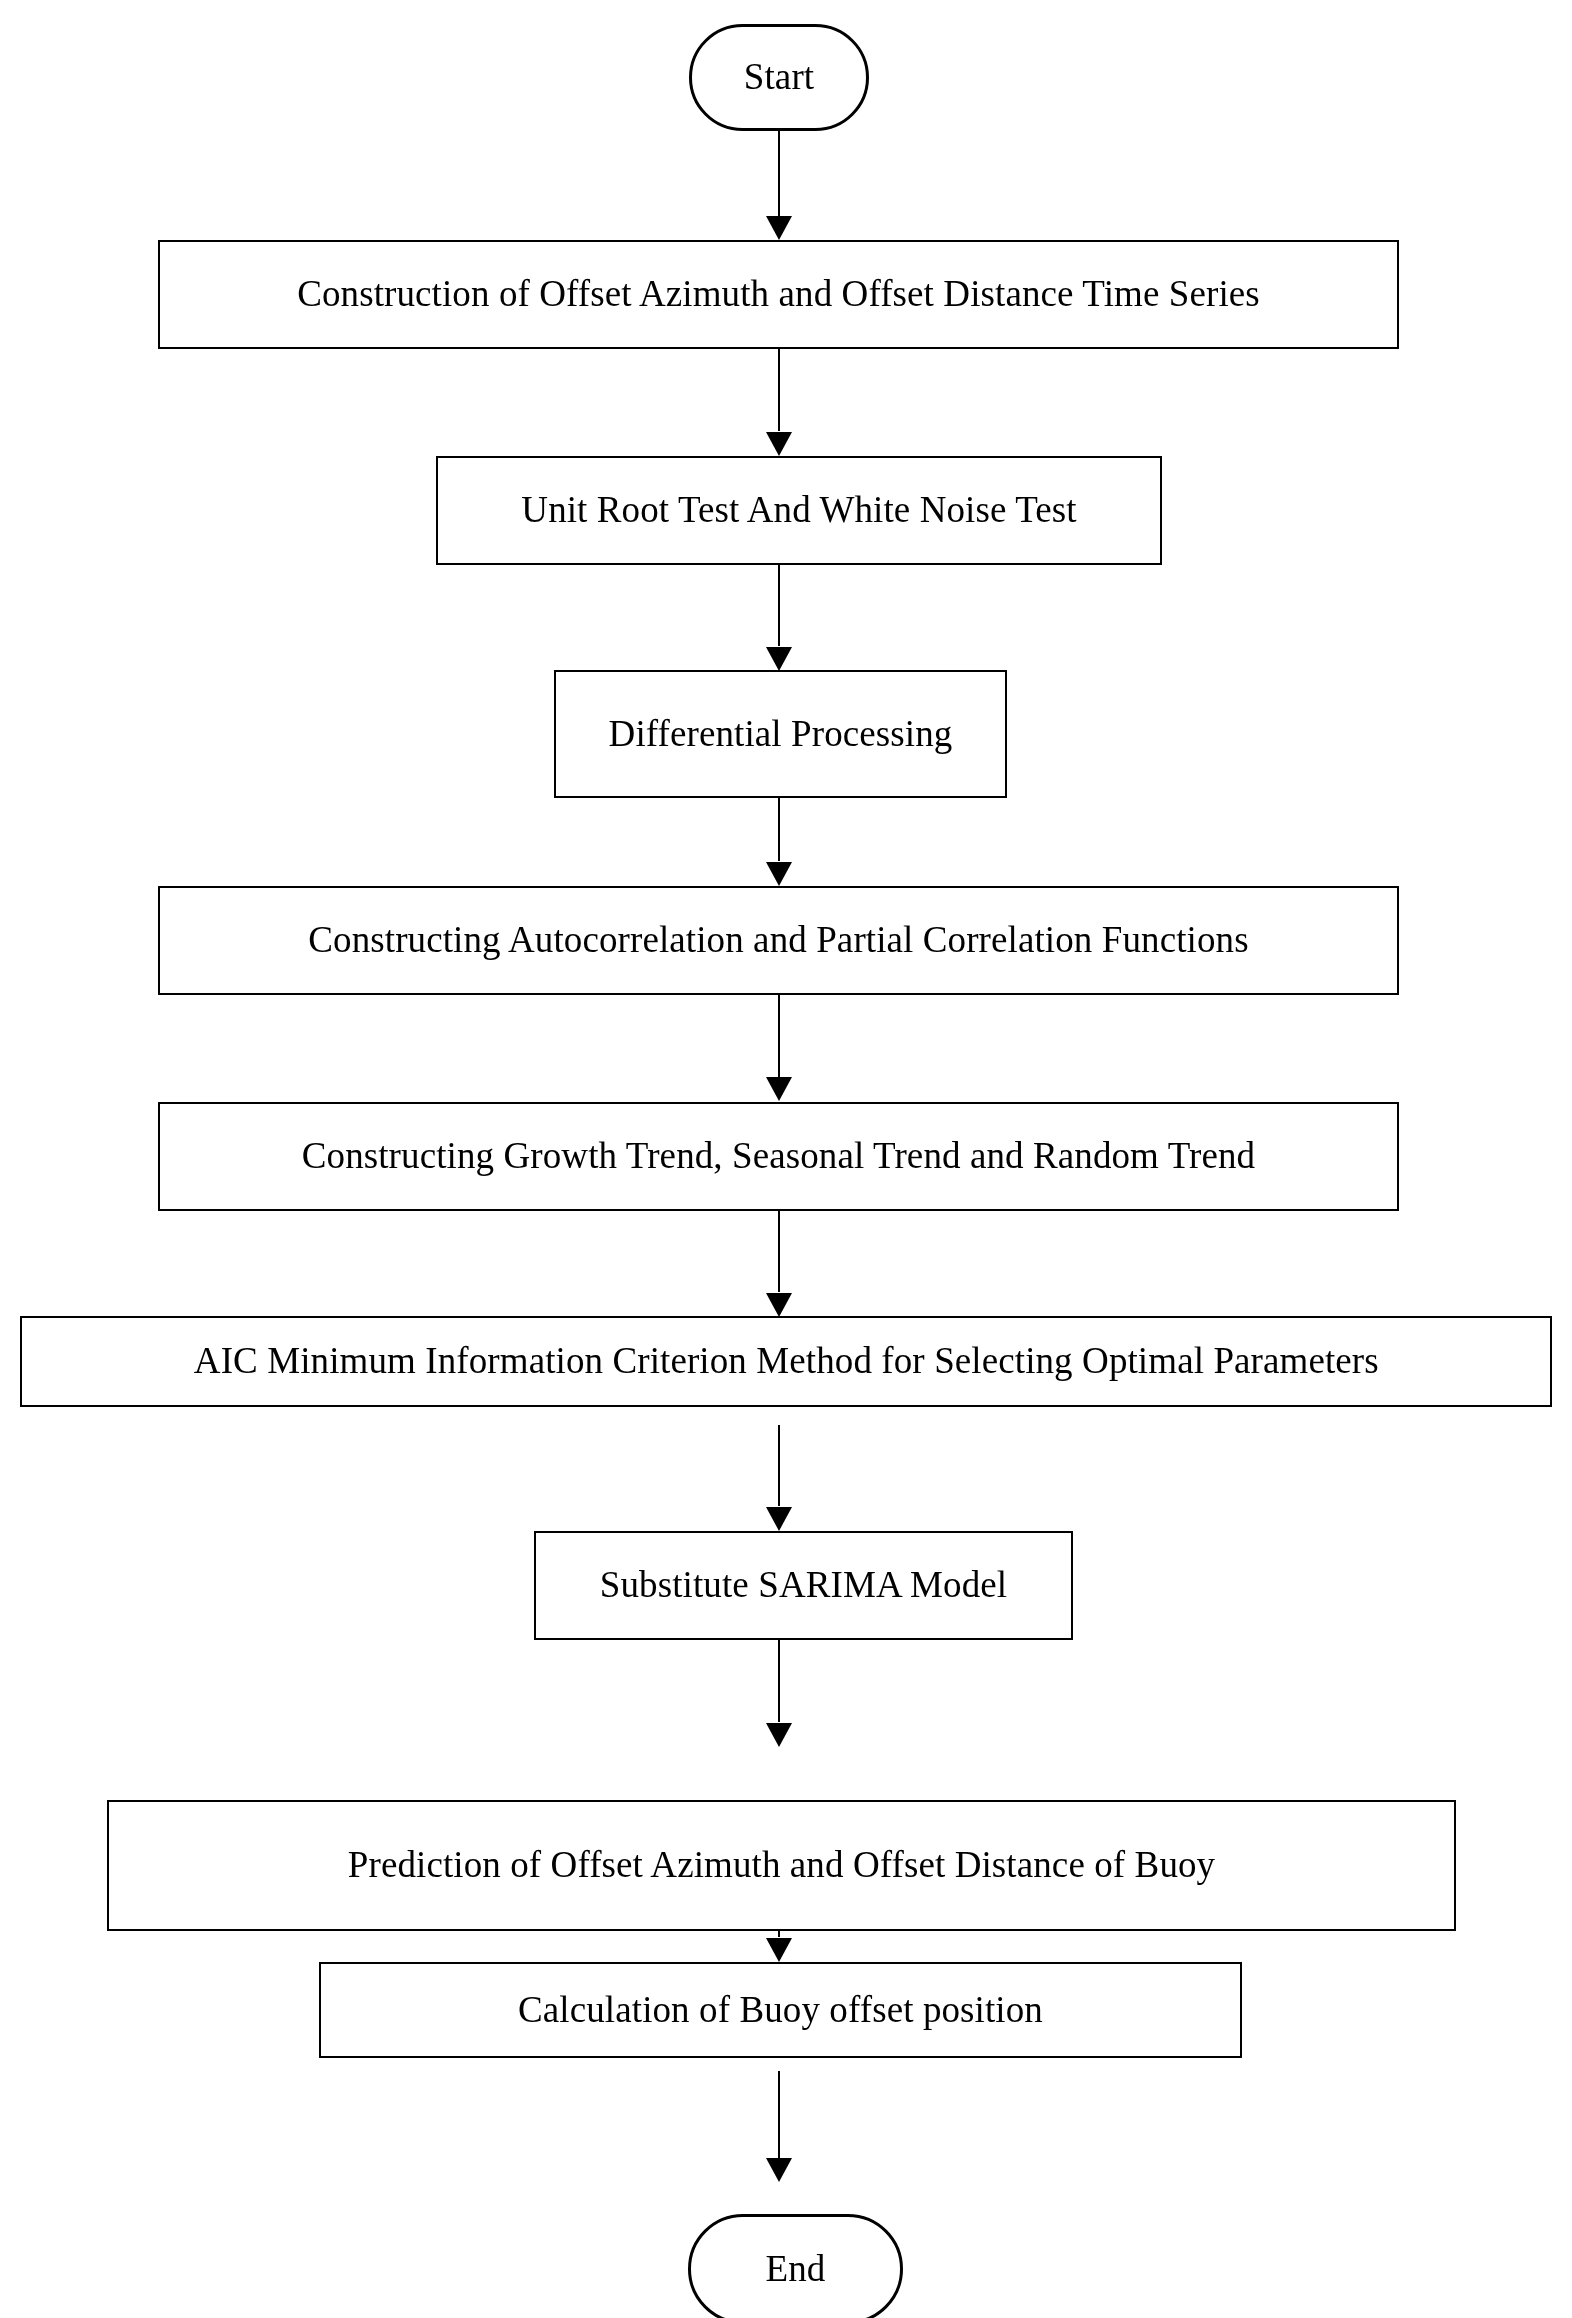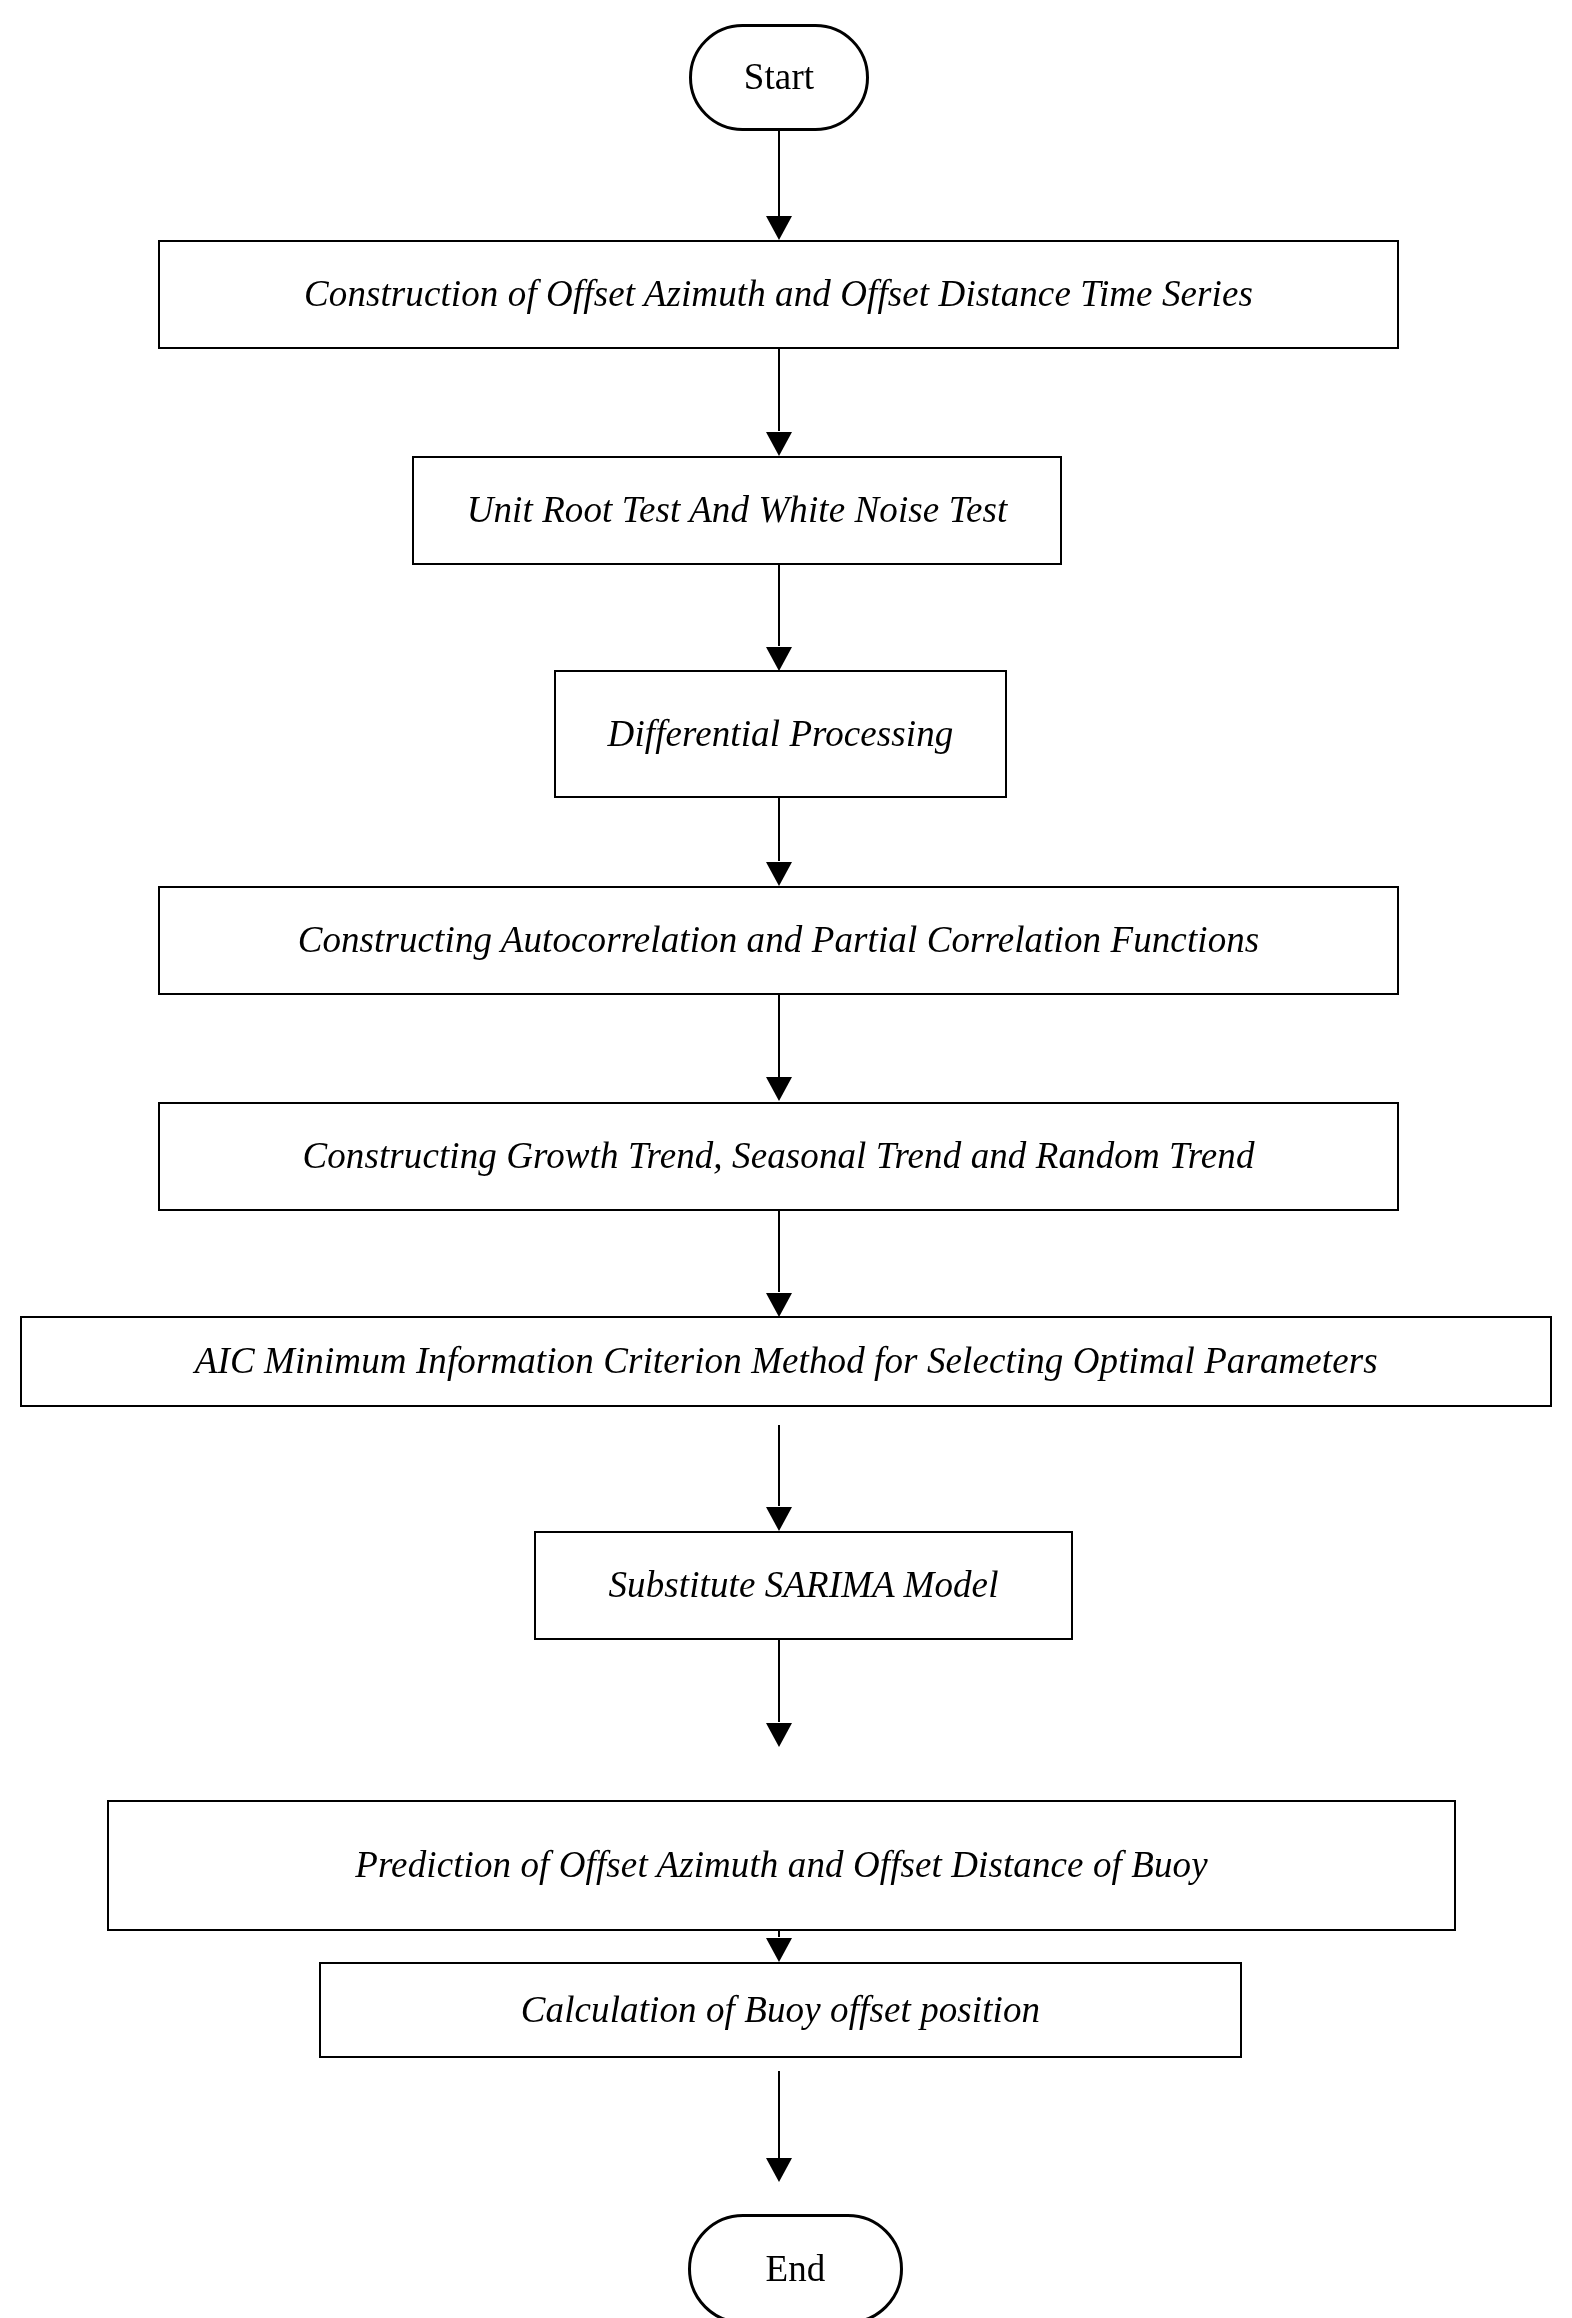--- a/index.html
+++ b/index.html
@@ -26,21 +26,20 @@
     box-sizing: border-box;
     display: flex;
     align-items: center;
     justify-content: center;
     background: #ffffff;
     border: 2.9px solid #000000;
     text-align: left;
   }
   .node.process {
     border-radius: 0;
-    font-style: italic;
   }
   .node.terminator {
     border-width: 3.5px;
     border-radius: 5803px;
   }
   .node-label {
     display: block;
     line-height: 1.15;
     white-space: nowrap;
     letter-spacing: 0.1px;
@@ -121,21 +120,21 @@
     <div class="connector" style="left: 756px; top: 2071px; width: 46px; height: 111px;">
       <div class="conn-line" style="height: 87px;"></div>
       <div class="conn-head"></div>
     </div>
     <div class="node terminator" style="left: 689px; top: 24px; width: 180px; height: 107px;">
       <span class="node-label">Start</span>
     </div>
     <div class="node process" style="left: 158px; top: 240px; width: 1241px; height: 109px;">
       <span class="node-label">Construction of Offset Azimuth and Offset Distance Time Series</span>
     </div>
-    <div class="node process" style="left: 412px; top: 456px; width: 650px; height: 109px;">
+    <div class="node process" style="left: 436px; top: 456px; width: 726px; height: 109px;">
       <span class="node-label">Unit Root Test And White Noise Test</span>
     </div>
     <div class="node process" style="left: 554px; top: 670px; width: 453px; height: 128px;">
       <span class="node-label">Differential Processing</span>
     </div>
     <div class="node process" style="left: 158px; top: 1102px; width: 1241px; height: 109px;">
       <span class="node-label">Constructing Growth Trend, Seasonal Trend and Random Trend</span>
     </div>
     <div class="node process" style="left: 158px; top: 886px; width: 1241px; height: 109px;">
       <span class="node-label">Constructing Autocorrelation and Partial Correlation Functions</span>

